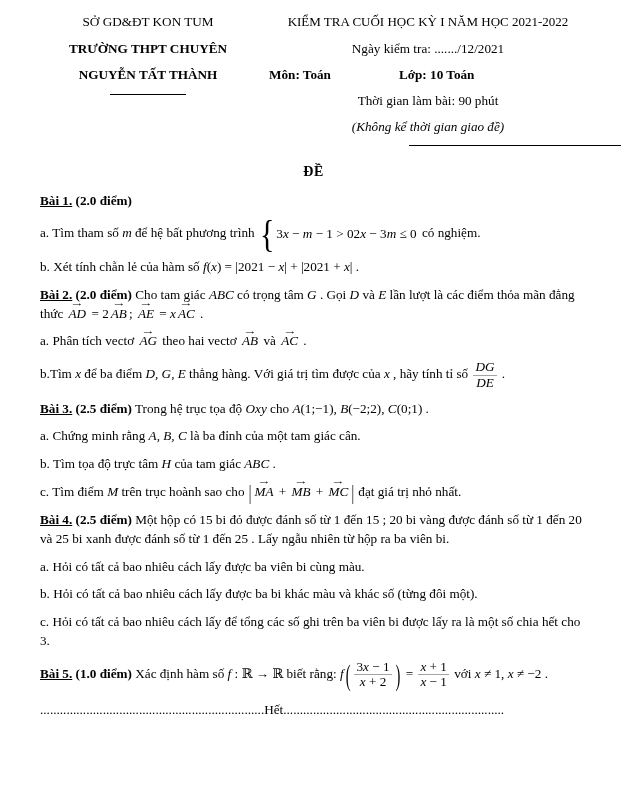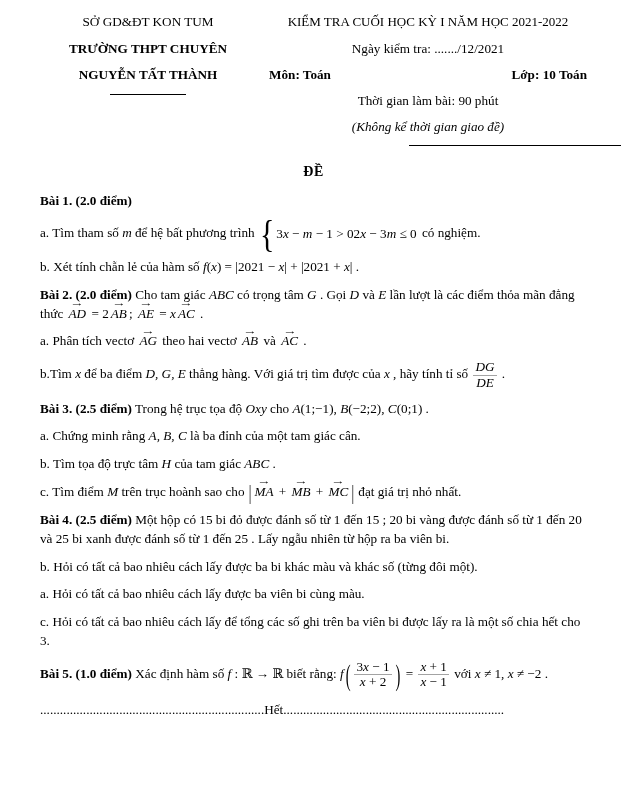--- a/index.html
+++ b/index.html
@@ -14,32 +14,32 @@
   .hdr{display:flex}
   .hdr-left{width:216px;text-align:center;flex:none}
   .hdr-left .l{margin:0 0 10px;line-height:1.25}
   .l1{font-weight:normal}
   .l2,.l3{font-weight:bold}
   .school-underline{width:76px;border-bottom:1.6px solid #000;margin:1px auto 0}
   .hdr-right{margin-left:auto;width:318px;text-align:center}
   .hdr-right .l{margin:0 0 9px;line-height:1.3}
   .r1{font-weight:normal;font-size:13px;white-space:nowrap}
   .r2{font-weight:normal}
-  .r3{font-weight:bold;display:flex;justify-content:space-between;gap:46px}
+  .r3{font-weight:bold;display:flex;justify-content:flex-start;gap:68px}
   .r5{font-style:italic}
   .hdr-rule{width:250px;border-top:1.9px solid #000;margin:0 0 0 140px}
 
   
   .de{text-align:center;font-weight:bold;margin:18px 0 12px;font-size:14px;letter-spacing:.5px}
   .de span{}
 
   
   .para{margin:0 0 9px;line-height:1.42}
   .bold{font-weight:bold}
-  .underline{}
+  .underline{text-decoration:underline}
   .mi{font-style:italic}
 
   
   .vec{position:relative;display:inline-block;font-style:italic;margin:0 1px;padding:0 1px}
   .varrow{position:absolute;top:-0.62em;left:50%;transform:translateX(-50%) scaleX(1.5);font-size:.7em;font-style:normal;line-height:1}
   .frac{display:inline-flex;flex-direction:column;vertical-align:middle;text-align:center;line-height:1.12;margin:0 2px}
   .frac .num{border-bottom:1px solid #a3a3a3;padding:0 2px}
   .frac .den{padding:0 2px}
   .sys{display:inline-flex;align-items:center;vertical-align:middle;margin:0 2px}
   .sys .brace{display:inline-block;font-size:30px;transform:scaleY(1.25);line-height:1;margin-right:2px}
@@ -95,22 +95,22 @@
         <span class="num"><span class="mi">DG</span></span>
         <span class="den"><span class="mi">DE</span></span>
       </span> .</p>
 
   <p class="para"><span class="bold underline">Bài 3.</span><span class="bold"> (2.5 điểm)</span>  Trong hệ trục tọa độ <span class="mi">Oxy</span> cho <span class="mi">A</span>(1;−1), <span class="mi">B</span>(−2;2), <span class="mi">C</span>(0;1) .</p>
   <p class="para">a. Chứng minh rằng <span class="mi">A, B, C</span> là ba đỉnh của một tam giác cân.</p>
   <p class="para">b. Tìm tọa độ trực tâm <span class="mi">H</span> của tam giác <span class="mi">ABC</span> .</p>
   <p class="para">c. Tìm điểm <span class="mi">M</span> trên trục hoành sao cho <span class="big tall">|</span><span class="vec"><span class="varrow">→</span>MA</span> + <span class="vec"><span class="varrow">→</span>MB</span> + <span class="vec"><span class="varrow">→</span>MC</span><span class="big tall">|</span> đạt giá trị nhỏ nhất.</p>
 
   <p class="para"><span class="bold underline">Bài 4.</span><span class="bold"> (2.5 điểm)</span>  Một hộp có 15 bi đỏ được đánh số từ 1 đến 15 ; 20 bi vàng được đánh số từ 1 đến 20 và 25 bi xanh được đánh số từ 1 đến 25 . Lấy ngẫu nhiên từ hộp ra ba viên bi.</p>
+  <p class="para">a. Hỏi có tất cả bao nhiêu cách lấy được ba viên bi cùng màu.</p>
   <p class="para">b. Hỏi có tất cả bao nhiêu cách lấy được ba bi khác màu và khác số (từng đôi một).</p>
-  <p class="para">a. Hỏi có tất cả bao nhiêu cách lấy được ba viên bi cùng màu.</p>
   <p class="para">c. Hỏi có tất cả bao nhiêu cách lấy để tổng các số ghi trên ba viên bi được lấy ra là một số chia hết cho 3.</p>
 
   <p class="para"><span class="bold underline">Bài 5.</span><span class="bold"> (1.0 điểm)</span> Xác định hàm số <span class="mi">f</span> : ℝ → ℝ biết rằng: <span class="mi">f</span><span class="big xl">(</span><span class="frac">
         <span class="num">3<span class="mi">x</span> − 1</span>
         <span class="den"><span class="mi">x</span> + 2</span>
       </span><span class="big xl">)</span> = <span class="frac">
         <span class="num"><span class="mi">x</span> + 1</span>
         <span class="den"><span class="mi">x</span> − 1</span>
       </span> với <span class="mi">x</span> ≠ 1, <span class="mi">x</span> ≠ −2 .</p>
 

